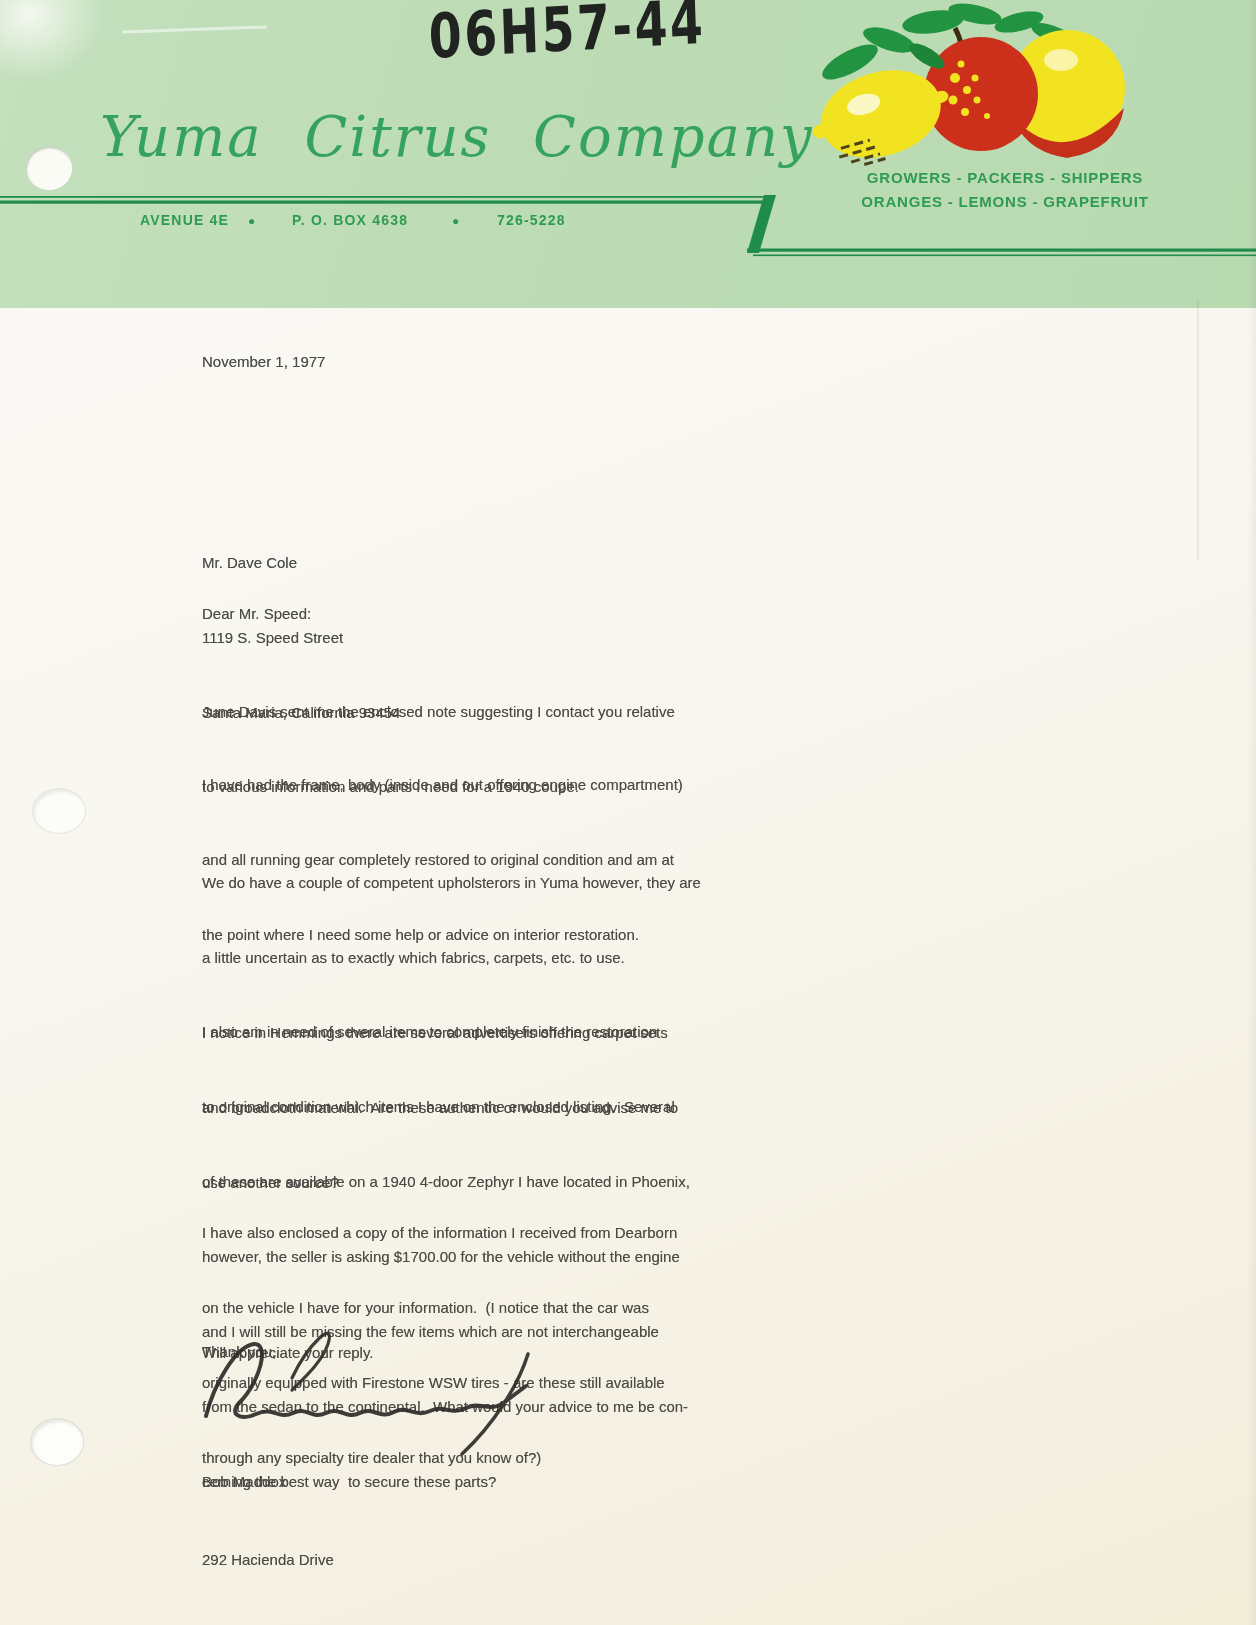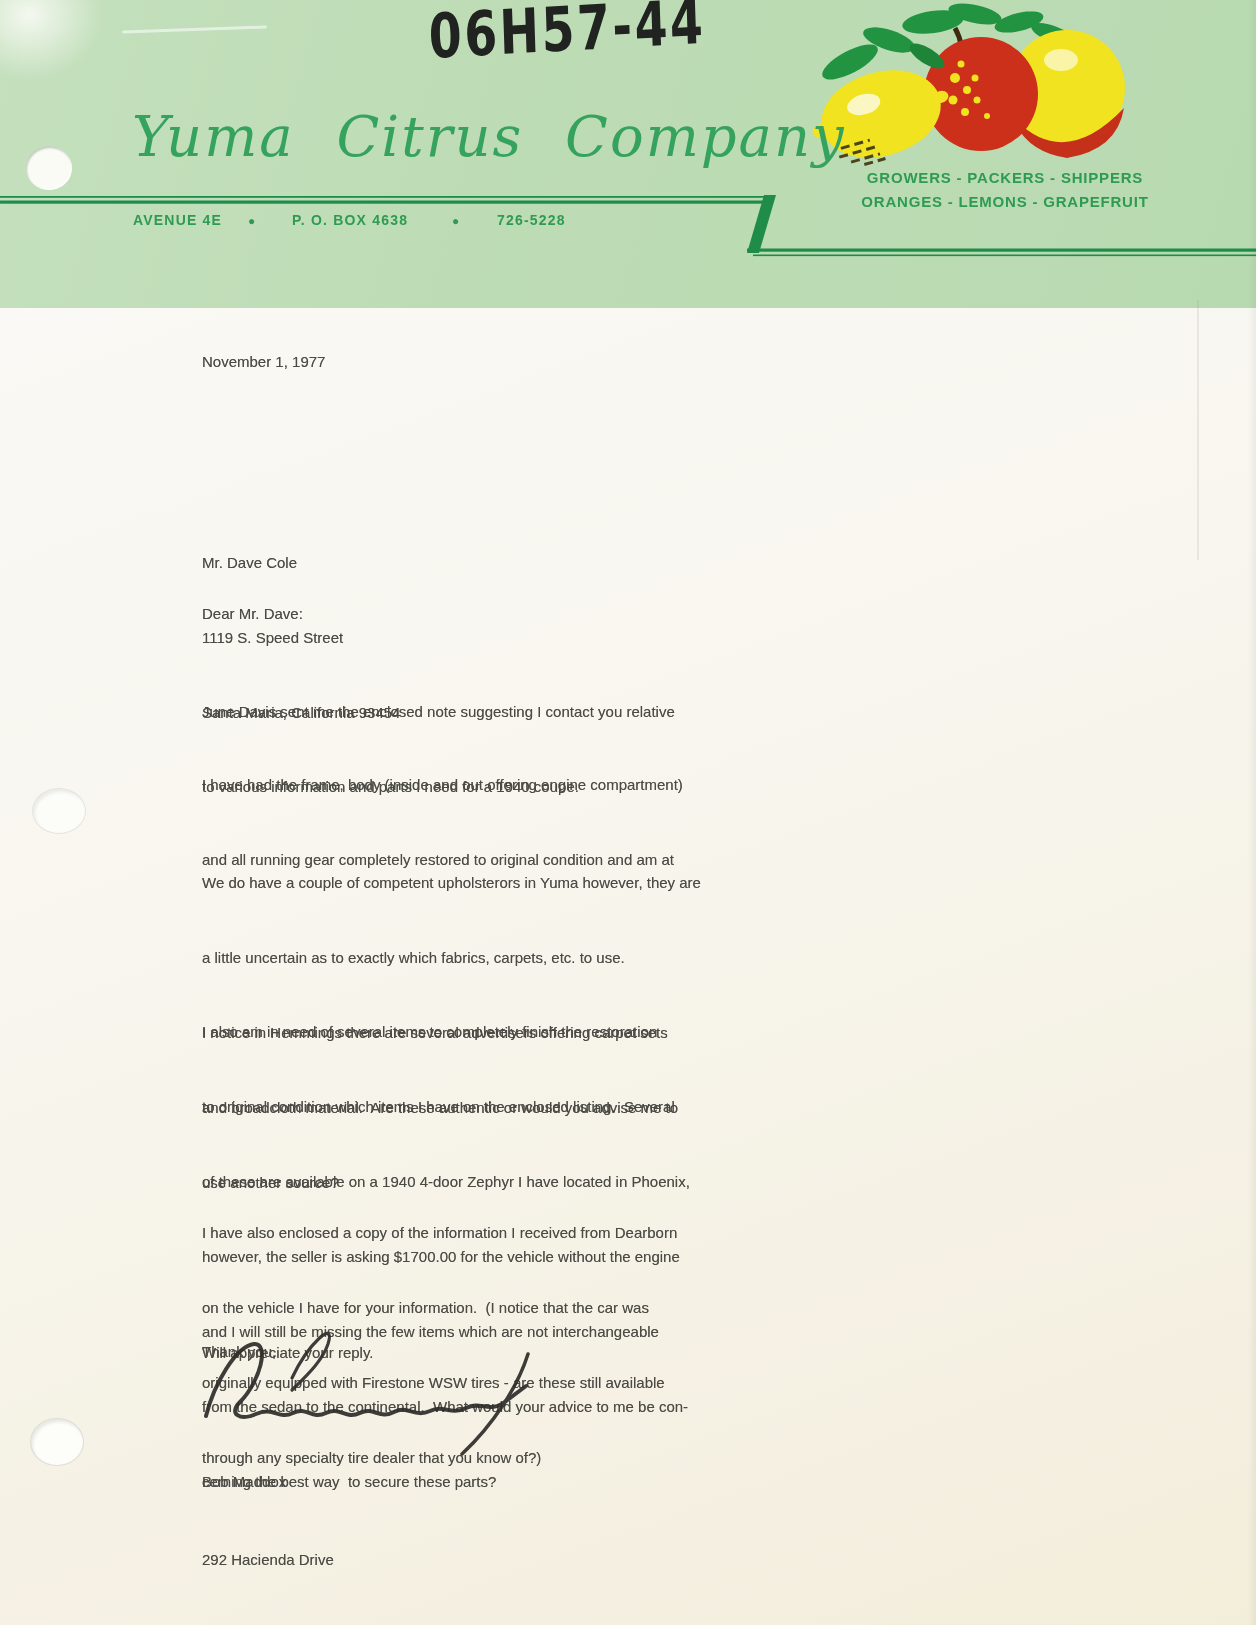--- a/index.html
+++ b/index.html
@@ -25,29 +25,28 @@
     transform:scaleX(0.83) scaleY(1.08) rotate(-2.4deg);
     transform-origin:left bottom;
     white-space:nowrap;
   }
   .company-script{
     position:absolute;left:100px;top:104px;
     font-family:"DejaVu Serif",serif;font-style:italic;
     font-size:56px;color:#35a35e;
     letter-spacing:2px;word-spacing:22px;
     white-space:nowrap;
-    margin-left:32px;
   }
   .lh-rules{position:absolute;left:0;top:0;width:1256px;height:308px;}
   .lh-addr span{
     position:absolute;top:212px;
     font-size:14px;letter-spacing:1.2px;color:#2f9b52;font-weight:bold;
     white-space:nowrap;
   }
-  .lh-street{left:133px;text-align:center;}
+  .lh-street{left:140px;text-align:center;}
   .lh-bullet1{left:248px;font-size:12px !important;top:214px !important;}
   .lh-po{left:292px;}
   .lh-bullet2{left:452px;font-size:12px !important;top:214px !important;}
   .lh-phone{left:497px;}
   .tagline{
     position:absolute;left:830px;top:166px;width:350px;
     text-align:center;color:#2f9b52;font-weight:bold;
     font-size:15px;letter-spacing:0.8px;line-height:24px;
     white-space:nowrap;
   }
@@ -171,30 +170,31 @@
   </div>
 
   <div class="tb t-date">November 1, 1977</div>
 
   <div class="tb t-recipient">
     <div>Mr. Dave Cole</div>
     <div>1119 S. Speed Street</div>
     <div>Santa Maria, California 93454</div>
   </div>
 
-  <div class="tb t-salutation">Dear Mr. Dave:</div>
+  <div class="tb t-salutation">Dear Mr. Speed:</div>
 
   <div class="tb t-p1">
     <div>June Davis sent me the enclosed note suggesting I contact you relative</div>
     <div>to various information and parts I need for a 1940 coupe.</div>
   </div>
 
   <div class="tb t-p2">
     <div>I have had the frame, body (inside and out offering engine compartment)</div>
     <div>and all running gear completely restored to original condition and am at</div>
+    <div>the point where I need some help or advice on interior restoration.</div>
   </div>
 
   <div class="tb t-p3">
     <div>We do have a couple of competent upholsterors in Yuma however, they are</div>
     <div>a little uncertain as to exactly which fabrics, carpets, etc. to use.</div>
     <div>I notice in Hemmings there are several advertisers offering carpet sets</div>
     <div>and broadcloth material.  Are these authentic or would you advise me to</div>
     <div>use another source?</div>
   </div>
 

